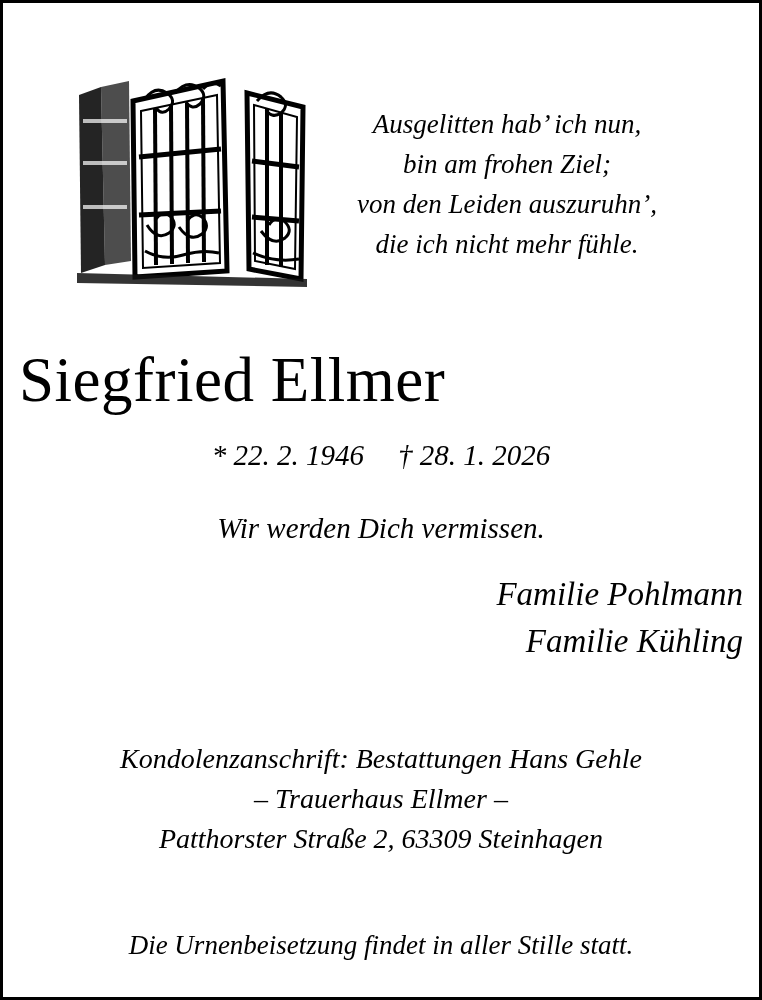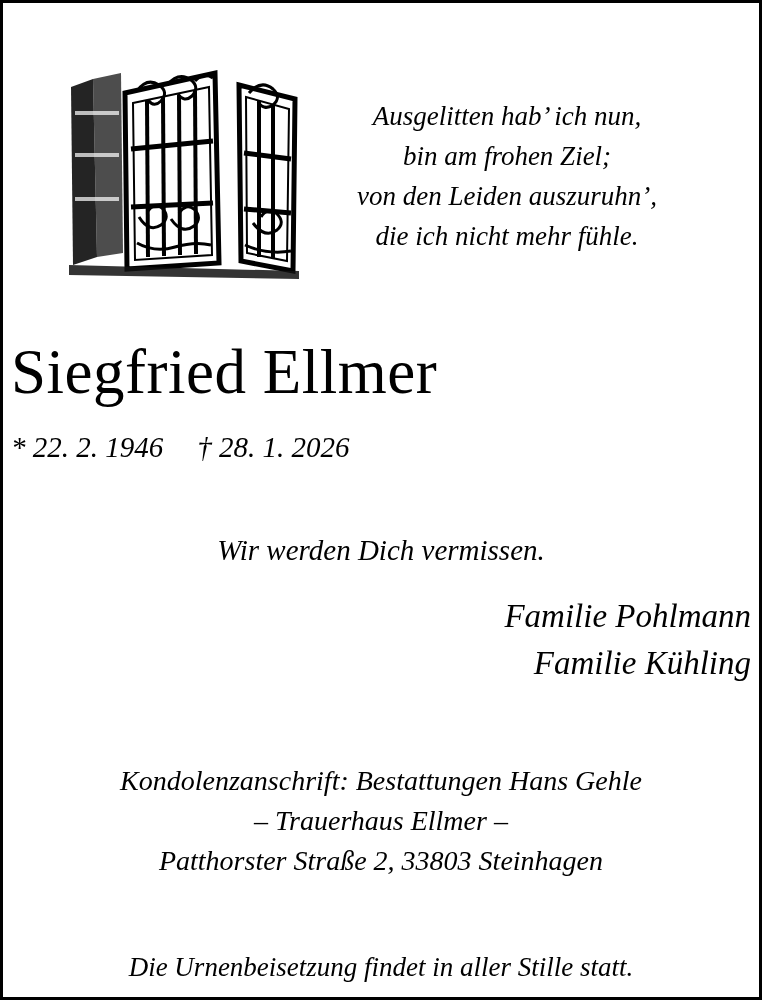--- a/index.html
+++ b/index.html
@@ -14,21 +14,21 @@
     color: #000000;
     overflow: hidden;
   }
   .obituary {
     position: relative;
     box-sizing: border-box;
     width: 762px;
     height: 1000px;
     border: 3px solid #000000;
     background: #ffffff;
-    padding: 8px;
+    padding: 16px;
   }
   
   .top-row {
     display: flex;
     align-items: flex-start;
     padding: 38px 34px 0 34px;
   }
   .gate-emblem {
     width: 240px;
     height: 230px;
@@ -52,35 +52,35 @@
   }
   
   .name {
     text-align: left;
     font-size: 63px;
     line-height: 1.05;
     margin-top: 52px;
     letter-spacing: 0.5px;
   }
   .dates {
-    text-align: left;
+    text-align: center;
     font-size: 29px;
     font-style: italic;
     margin-top: 26px;
   }
   .dates .date-sep {
     display: inline-block;
     width: 34px;
   }
   
   .message {
     text-align: center;
     font-style: italic;
     font-size: 29px;
-    margin-top: 70px;
+    margin-top: 40px;
   }
   .families {
     text-align: right;
     font-style: italic;
     font-size: 33px;
     line-height: 1.42;
     margin-top: 26px;
     white-space: pre-line;
   }
   
@@ -169,17 +169,17 @@
     <span>* 22. 2. 1946</span><span class="date-sep"></span><span>† 28. 1. 2026</span>
   </div>
 
   <div class="message">Wir werden Dich vermissen.</div>
 
   <div class="families">Familie Pohlmann
 Familie Kühling</div>
 
   <div class="condolence">Kondolenzanschrift: Bestattungen Hans Gehle
 – Trauerhaus Ellmer –
-Patthorster Straße 2, 33803 Steinhagen</div>
+Patthorster Straße 2, 63309 Steinhagen</div>
 
   <div class="footer-note">Die Urnenbeisetzung findet in aller Stille statt.</div>
 
 </div>
 
 </body></html>

